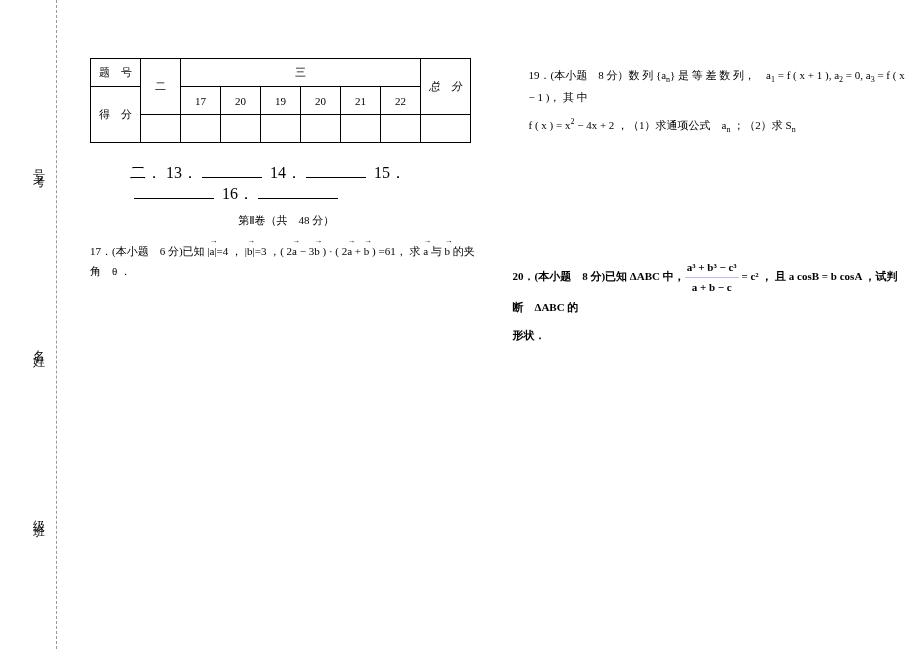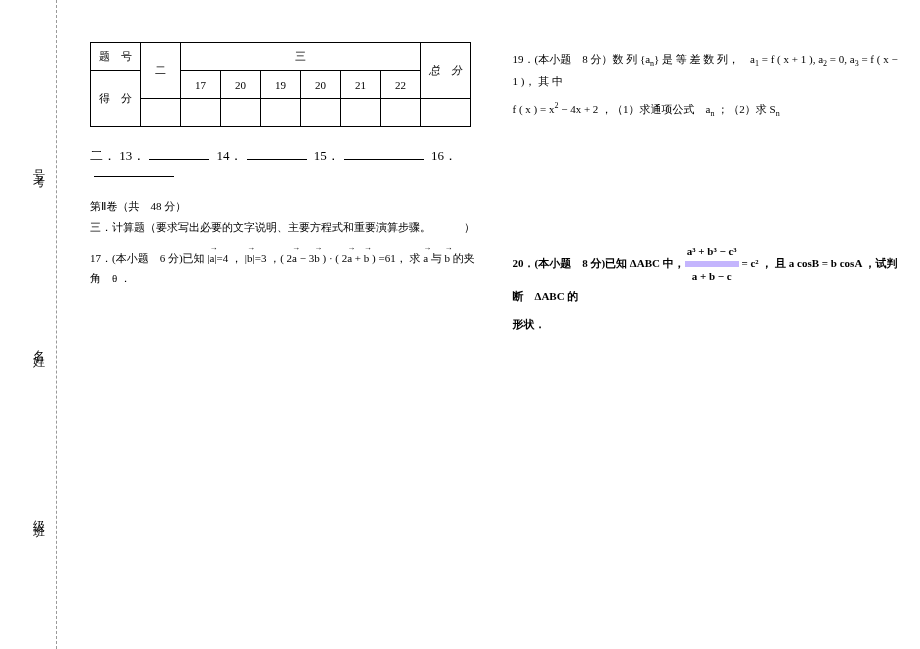--- a/index.html
+++ b/index.html
@@ -40,21 +40,21 @@
     .content {
       position: absolute;
       left: 75px;
       top: 0;
       width: 845px;
       height: 649px;
       display: flex;
     }
     .column {
       flex: 1;
-      padding: 2px 15px;
+      padding: 18px 15px;
       position: relative;
     }
     .left-col { border-right: none; }
     .score-table {
       border-collapse: collapse;
       margin-top: 40px;
     }
     .score-table td {
       border: 1px solid #000;
       text-align: center;
@@ -65,50 +65,50 @@
     .hdr-mid { width: 40px; }
     .total-cell { width: 50px; font-style: italic; }
     .blank-line {
       display: inline-block;
       border-bottom: 1px solid #000;
       min-width: 60px;
       height: 12px;
       margin: 0 4px;
     }
     .blank-line-long { min-width: 80px; }
-    .section-two { margin-top: 20px; font-size: 13px; }
-    .section-info { text-align: left; margin-top: 18px; font-size: 11px; }
+    .section-two { margin-top: 20px; font-size: 16px; margin-left: 40px; }
+    .section-info { text-align: center; margin-top: 8px; font-size: 11px; }
     .section-three { margin-top: 6px; font-size: 11px; }
     .problem { margin-top: 14px; font-size: 11px; line-height: 1.8; }
     .problem-18 { margin-top: 150px; }
     .formula { font-family: "Times New Roman", serif; }
     .frac {
       display: inline-block;
       vertical-align: middle;
       text-align: center;
       font-size: 11px;
     }
-    .frac .num { display: block; border-bottom: 6px solid #c4b5fd; padding: 0 2px; }
+    .frac .num { display: block; border-bottom: 1px solid #c4b5fd; padding: 0 2px; }
     .frac .den { display: block; padding: 0 2px; }
     .vec {
       position: relative;
       display: inline-block;
     }
     .vec::before {
       content: "→";
       position: absolute;
       top: -8px;
       left: 0;
       right: 0;
       font-size: 8px;
       text-align: center;
     }
     sup { font-size: 8px; }
     sub { font-size: 8px; }
-    .right-col .problem:first-child { margin-top: 48px; }
+    .right-col .problem:first-child { margin-top: 48px; margin-left: 16px; }
     .problem-20 { margin-top: 120px; font-weight: bold; }
   </style>
 </head>
 <body>
 
 <div class="binding-margin">
   <div class="dashed-line"></div>
   <span class="binding-text" style="top:160px">号考</span>
   <span class="binding-text" style="top:340px">名姓</span>
   <span class="binding-text" style="top:510px">级班</span>
@@ -150,21 +150,20 @@
 
     <div class="section-two">
       <span>二．</span>
       <span>13．</span><span class="blank-line"></span>
       <span>14．</span><span class="blank-line"></span>
       <span>15．</span><span class="blank-line blank-line-long"></span>
       <span>16．</span><span class="blank-line blank-line-long"></span>
     </div>
 
     <div class="section-info">第Ⅱ卷（共　48 分）</div>
-    <div class="section-three">三．计算题（要求写出必要的文字说明、主要方程式和重要演算步骤。　　　）</div>
 
     <div class="problem">
       <span class="formula">
         <span>17．(本小题　6 分)已知 |</span><span class="vec">a</span><span>|=4 ， |</span><span class="vec">b</span><span>|=3 ，( 2</span><span class="vec">a</span><span> − 3</span><span class="vec">b</span><span> ) · ( 2</span><span class="vec">a</span><span> + </span><span class="vec">b</span><span> ) =61， 求 </span><span class="vec">a</span><span> 与 </span><span class="vec">b</span><span> 的夹角　θ ．</span>
       </span>
     </div>
 
 
   </div>
 

